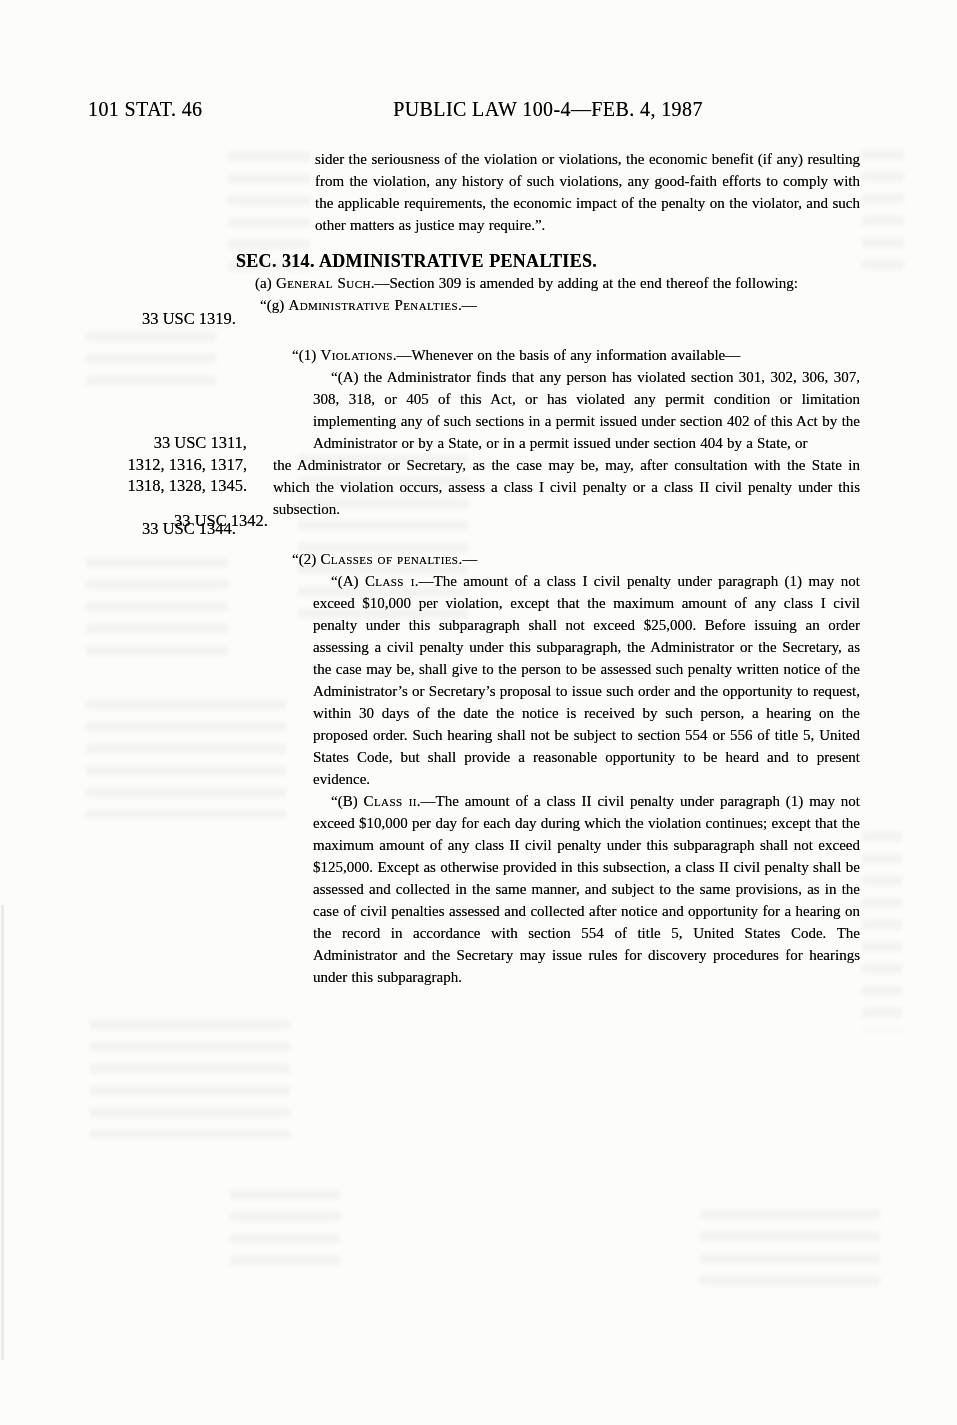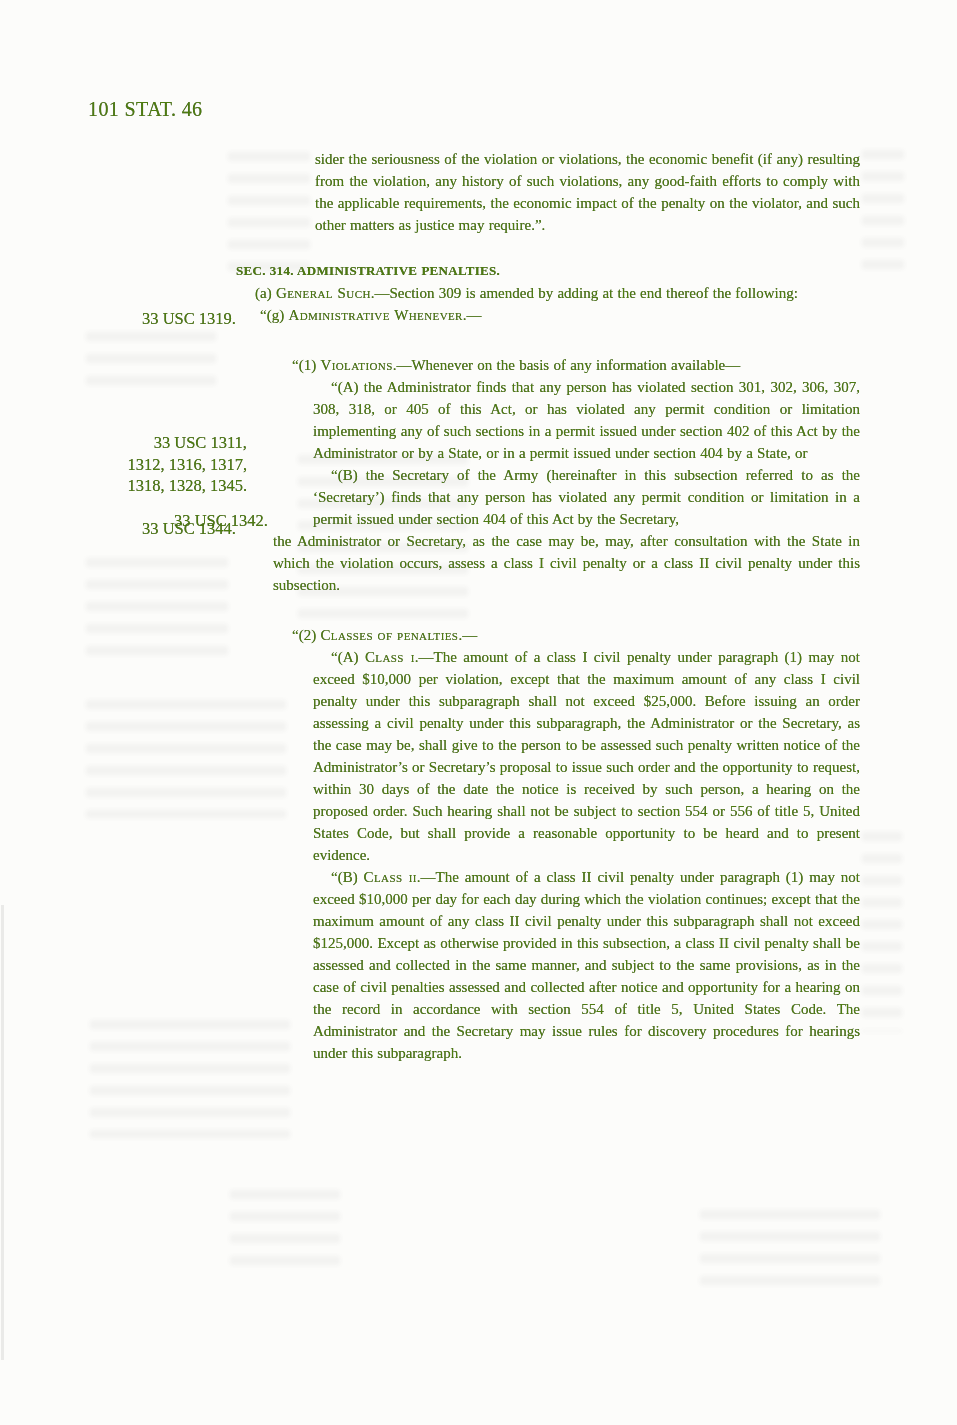--- a/index.html
+++ b/index.html
@@ -2,31 +2,31 @@
 <html><head>
 <meta charset="utf-8">
 <style>
   html,body{margin:0;padding:0;background:#ffffff;}
   .page{
     position:relative;
     width:957px;height:1425px;
     background:#fcfcfa;
     overflow:hidden;
     font-family:"Liberation Serif","DejaVu Serif",serif;
-    color:#4d7c0f;
+    color:#000000;
     text-shadow:0 0 0.4px rgba(25,25,25,.65);
   }
   
   .stat-num{position:absolute;left:88px;top:98px;font-size:20px;letter-spacing:.4px;white-space:nowrap;}
   .law-title{position:absolute;left:236px;top:98px;width:624px;text-align:center;font-size:20px;letter-spacing:.4px;white-space:nowrap;}
   
   .body-col{position:absolute;left:236px;top:148px;width:624px;}
   .para{margin:0;font-size:15px;line-height:22px;text-align:justify;word-spacing:.5px;}
   .cont3{margin-left:79px;}
-  .sec-heading{font-weight:bold;font-size:13px;letter-spacing:.3px;margin-top:24px;text-align:left;}
+  .sec-heading{font-weight:bold;font-size:18px;letter-spacing:.3px;margin-top:14px;text-align:left;}
   .l0{text-indent:19px;}
   .l1{margin-left:24px;}
   .l2{margin-left:37px;text-indent:19px;margin-top:28px;}
   .l2f{margin-left:37px;}
   .l3{margin-left:77px;text-indent:18px;}
   .sc{font-variant:small-caps;letter-spacing:.4px;}
   
   .margin-note{position:absolute;left:88px;width:148px;font-size:16.5px;line-height:21.5px;text-align:right;}
   
   .artifact{
@@ -37,20 +37,21 @@
     pointer-events:none;
   }
   .gutter-line{position:absolute;left:1px;top:905px;width:3px;height:455px;background:rgba(0,0,0,.07);}
 </style>
 </head>
 <body>
 
 <div class="page">
 
   <span class="stat-num">101 STAT. 46</span>
+  <span class="law-title">PUBLIC LAW 100-4—FEB. 4, 1987</span>
 
   <div id="margin-notes">
       <div class="margin-note" style="top: 308px;">
         <div>33 USC 1319.</div>
       </div>
       <div class="margin-note" style="top: 432px; margin-left: 11px;">
         <div>33 USC 1311,</div>
         <div>1312, 1316, 1317,</div>
         <div>1318, 1328, 1345.</div>
       </div>
@@ -59,24 +60,23 @@
       </div>
       <div class="margin-note" style="top: 518px;">
         <div>33 USC 1344.</div>
       </div>
     </div>
 
   <main class="body-col" id="statute-body">
       <p class="para cont3"><span>sider the seriousness of the violation or violations, the economic benefit (if any) resulting from the violation, any history of such violations, any good-faith efforts to comply with the applicable requirements, the economic impact of the penalty on the violator, and such other matters as justice may require.”.</span></p>
       <p class="para sec-heading"><span>SEC. 314. ADMINISTRATIVE PENALTIES.</span></p>
       <p class="para l0"><span>(a) </span><span class="sc">General Such</span><span>.—Section 309 is amended by adding at the end thereof the following:</span></p>
-      <p class="para l1"><span>“(g) </span><span class="sc">Administrative Whenever</span><span>.—</span></p>
+      <p class="para l1"><span>“(g) </span><span class="sc">Administrative Penalties</span><span>.—</span></p>
       <p class="para l2"><span>“(1) </span><span class="sc">Violations</span><span>.—Whenever on the basis of any information available—</span></p>
       <p class="para l3"><span>“(A) the Administrator finds that any person has violated section 301, 302, 306, 307, 308, 318, or 405 of this Act, or has violated any permit condition or limitation implementing any of such sections in a permit issued under section 402 of this Act by the Administrator or by a State, or in a permit issued under section 404 by a State, or</span></p>
-      <p class="para l3"><span>“(B) the Secretary of the Army (hereinafter in this subsection referred to as the ‘Secretary’) finds that any person has violated any permit condition or limitation in a permit issued under section 404 of this Act by the Secretary,</span></p>
       <p class="para l2f"><span>the Administrator or Secretary, as the case may be, may, after consultation with the State in which the violation occurs, assess a class I civil penalty or a class II civil penalty under this subsection.</span></p>
       <p class="para l2"><span>“(2) </span><span class="sc">Classes of penalties</span><span>.—</span></p>
       <p class="para l3"><span>“(A) </span><span class="sc">Class i</span><span>.—The amount of a class I civil penalty under paragraph (1) may not exceed $10,000 per violation, except that the maximum amount of any class I civil penalty under this subparagraph shall not exceed $25,000. Before issuing an order assessing a civil penalty under this subparagraph, the Administrator or the Secretary, as the case may be, shall give to the person to be assessed such penalty written notice of the Administrator’s or Secretary’s proposal to issue such order and the opportunity to request, within 30 days of the date the notice is received by such person, a hearing on the proposed order. Such hearing shall not be subject to section 554 or 556 of title 5, United States Code, but shall provide a reasonable opportunity to be heard and to present evidence.</span></p>
       <p class="para l3"><span>“(B) </span><span class="sc">Class ii</span><span>.—The amount of a class II civil penalty under paragraph (1) may not exceed $10,000 per day for each day during which the violation continues; except that the maximum amount of any class II civil penalty under this subparagraph shall not exceed $125,000. Except as otherwise provided in this subsection, a class II civil penalty shall be assessed and collected in the same manner, and subject to the same provisions, as in the case of civil penalties assessed and collected after notice and opportunity for a hearing on the record in accordance with section 554 of title 5, United States Code. The Administrator and the Secretary may issue rules for discovery procedures for hearings under this subparagraph.</span></p>
     </main>
 
   <i class="artifact" style="left:228px;top:152px;width:82px;height:120px;"></i>
   <i class="artifact" style="left:862px;top:150px;width:42px;height:122px;"></i>
   <i class="artifact" style="left:86px;top:332px;width:130px;height:62px;"></i>
   <i class="artifact" style="left:298px;top:455px;width:170px;height:168px;"></i>

